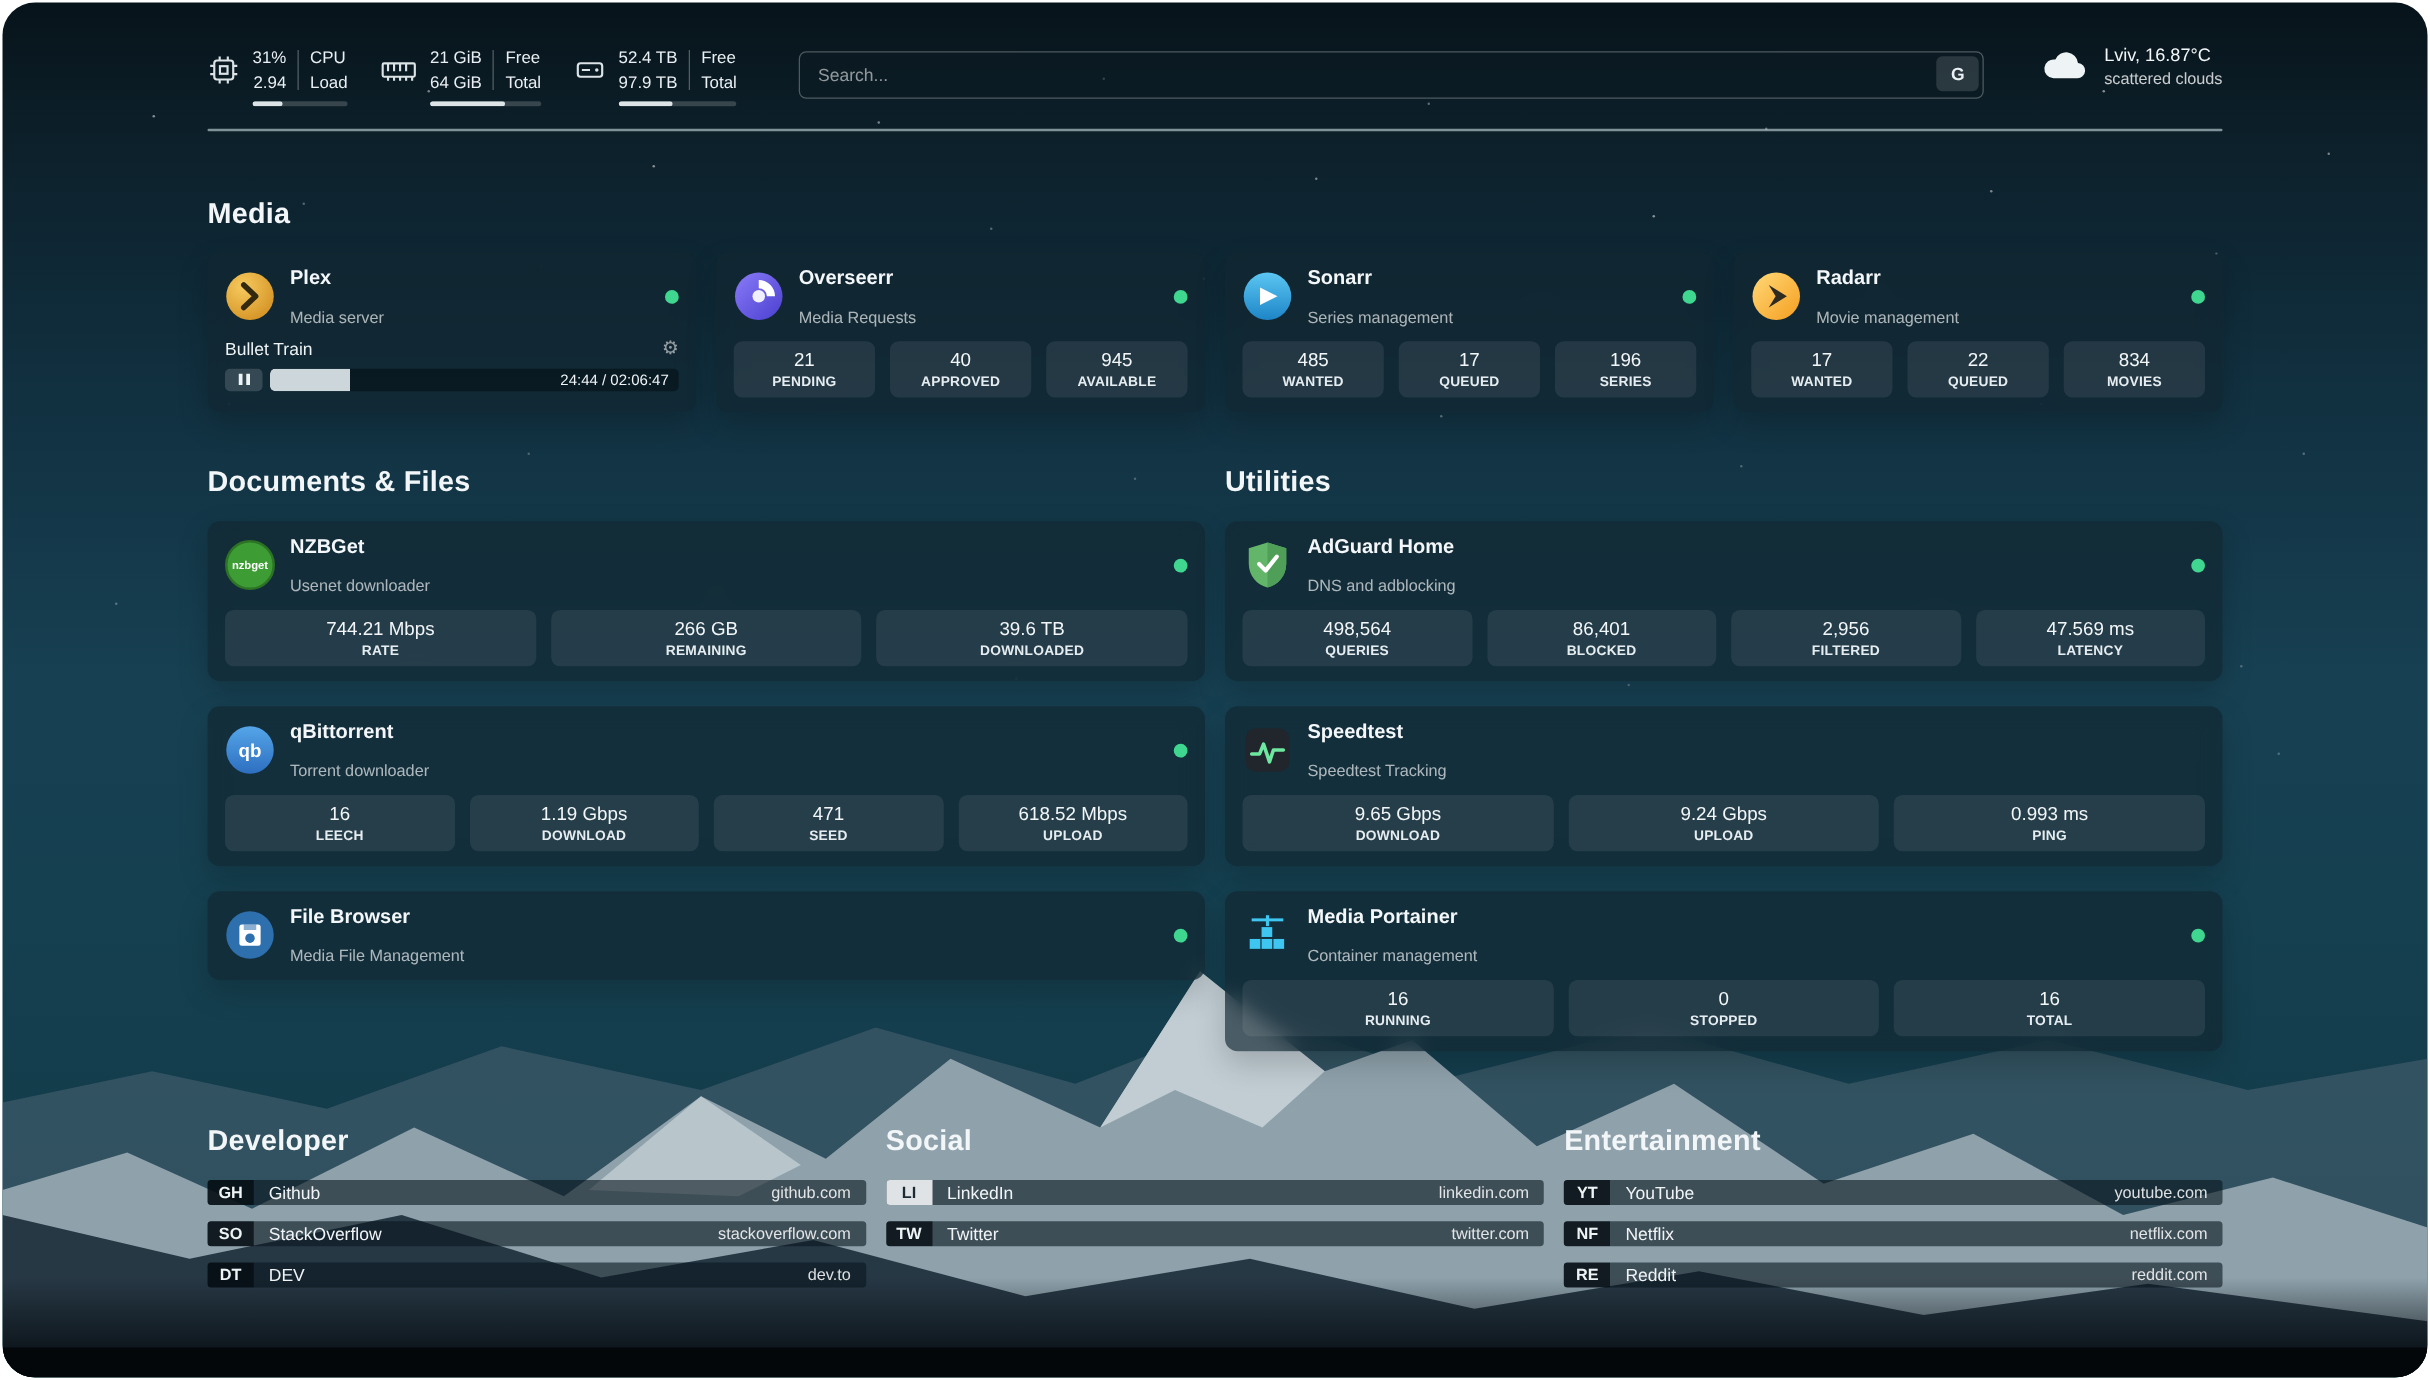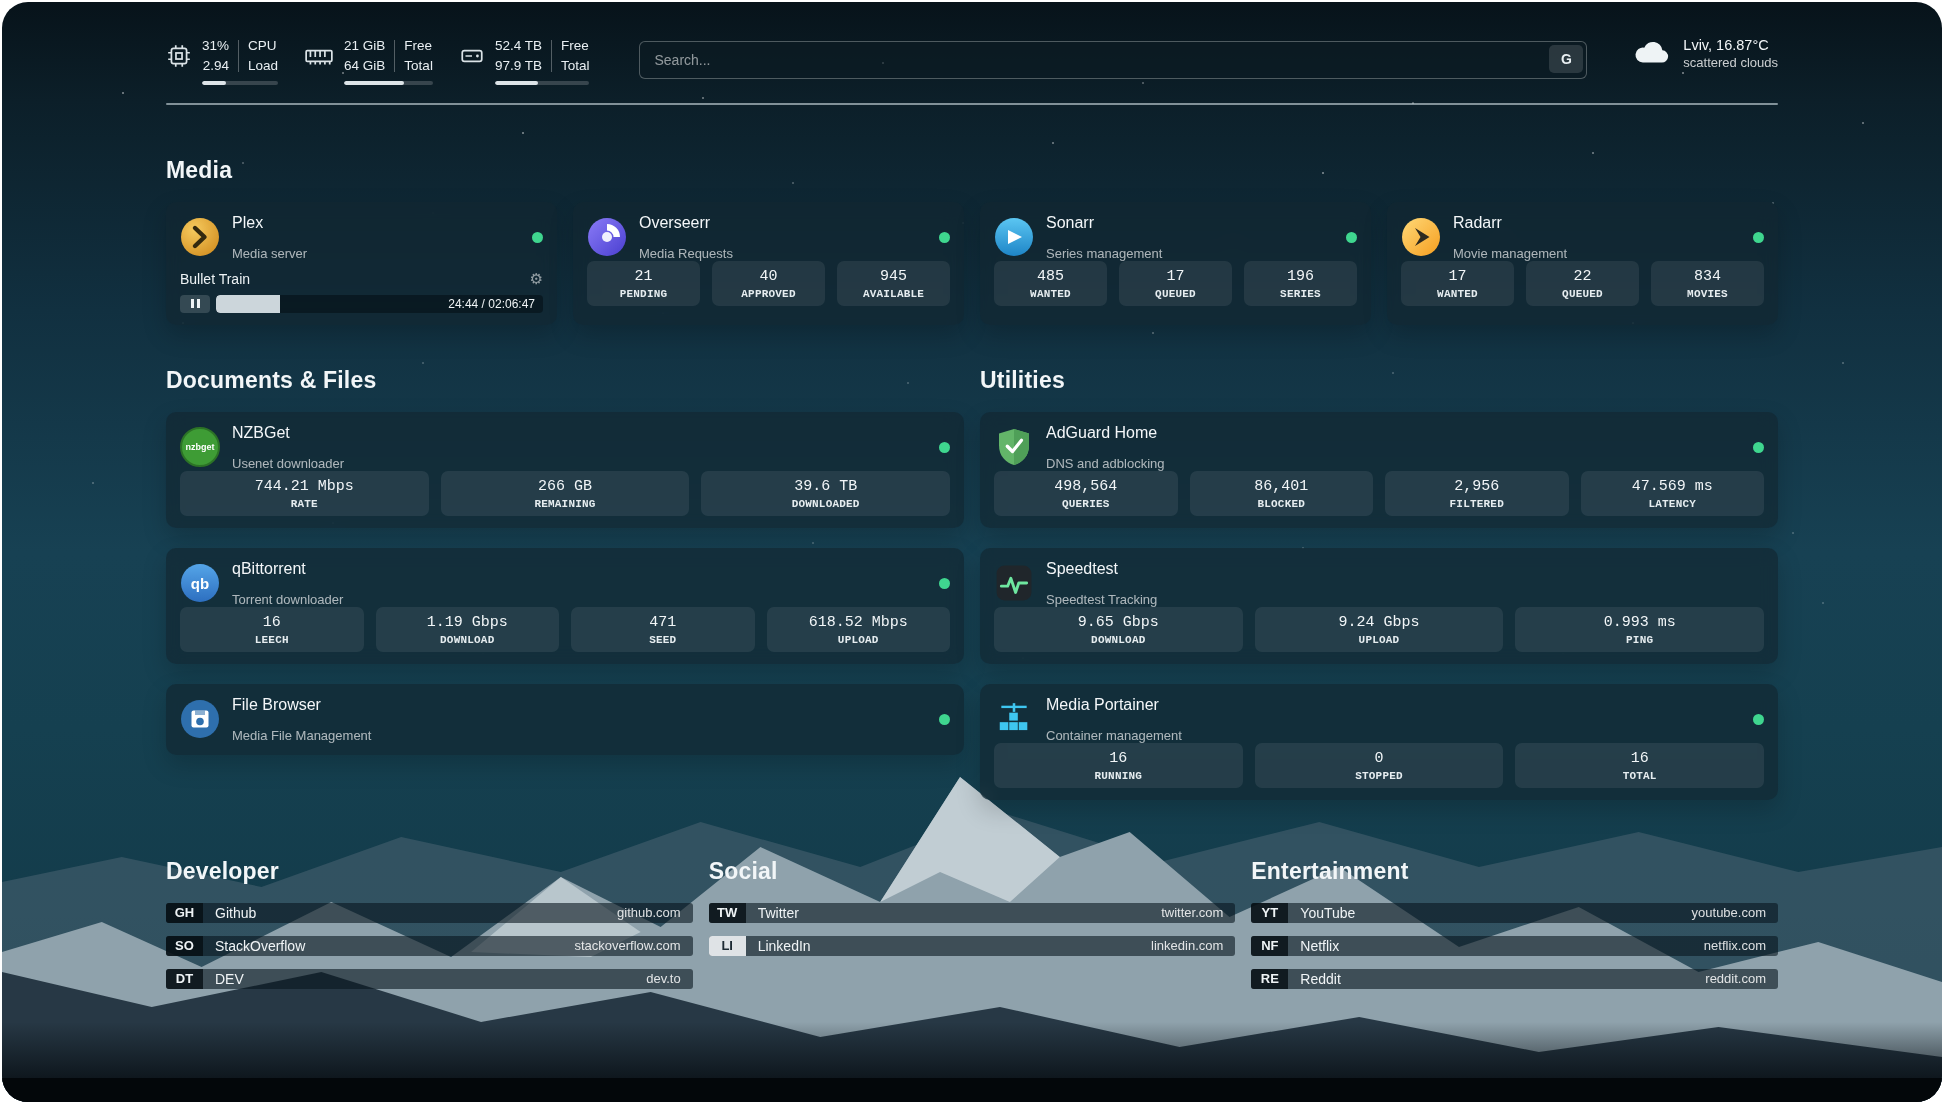--- a/index.html
+++ b/index.html
@@ -60,25 +60,25 @@
   .media-section { margin-top:52px; }
   .media-grid { display:grid; grid-template-columns:repeat(4,1fr); gap:16px; }
   .two-col { display:grid; grid-template-columns:1fr 1fr; gap:16px; margin-top:42px; align-items:start; }
   .stack .card { margin-bottom:20px; }
   .stack .card:last-child { margin-bottom:0; }
 
   .card { background:rgba(18,39,49,.68); border-radius:10px; padding:12px 14px;
     box-shadow:0 10px 24px rgba(0,0,0,.18); backdrop-filter:blur(8px); cursor:pointer; }
   .app-header { display:flex; align-items:center; gap:12px; }
   .app-icon { width:40px; height:40px; flex:0 0 40px; display:flex; align-items:center; justify-content:center; }
-  .app-name { font-size:16px; font-weight:400; color:#f4f7f9; }
+  .app-name { font-size:16px; font-weight:700; color:#f4f7f9; }
   .app-subtitle { font-size:13px; color:rgba(255,255,255,.66); margin-top:14px; }
   .status-dot { width:11px; height:11px; border-radius:50%; background:var(--status-color,#3fd68f); margin-left:auto; }
 
-  .stats-row { display:grid; gap:12px; margin-top:0;font-family:Liberation Mono, monospace; }
+  .stats-row { display:grid; gap:12px; margin-top:12px; }
   .cols-3 { grid-template-columns:repeat(3,1fr); }
   .cols-4 { grid-template-columns:repeat(4,1fr); }
   .stat { background:rgba(255,255,255,.08); border-radius:7px; text-align:center; padding:7px 4px 6px; }
   .stat-value { font-size:15px; color:#f2f6f8; }
   .stat-label { font-size:11px; font-weight:700; color:#e6edf0; margin-top:3px; letter-spacing:.2px; }
 
   
   .player-row { display:flex; align-items:center; margin-top:10px; }
   .player-title { font-size:14px; color:#eef3f5; }
   .gear { margin-left:auto; color:rgba(255,255,255,.55); font-size:15px; cursor:pointer; line-height:1; }
@@ -593,29 +593,29 @@
             <span class="bm-name">DEV</span>
             <span class="bm-url">dev.to</span>
           </div>
         </div>
       </section>
 
       <section>
         <h2 class="section-title">Social</h2>
         <div class="bm-rows">
           <div class="bm-row">
+            <span class="bm-abbr light">LI</span>
+            <span class="bm-name">LinkedIn</span>
+            <span class="bm-url">linkedin.com</span>
+          </div>
+          <div class="bm-row">
             <span class="bm-abbr">TW</span>
             <span class="bm-name">Twitter</span>
             <span class="bm-url">twitter.com</span>
           </div>
-          <div class="bm-row">
-            <span class="bm-abbr light">LI</span>
-            <span class="bm-name">LinkedIn</span>
-            <span class="bm-url">linkedin.com</span>
-          </div>
         </div>
       </section>
 
       <section>
         <h2 class="section-title">Entertainment</h2>
         <div class="bm-rows">
           <div class="bm-row">
             <span class="bm-abbr">YT</span>
             <span class="bm-name">YouTube</span>
             <span class="bm-url">youtube.com</span>

